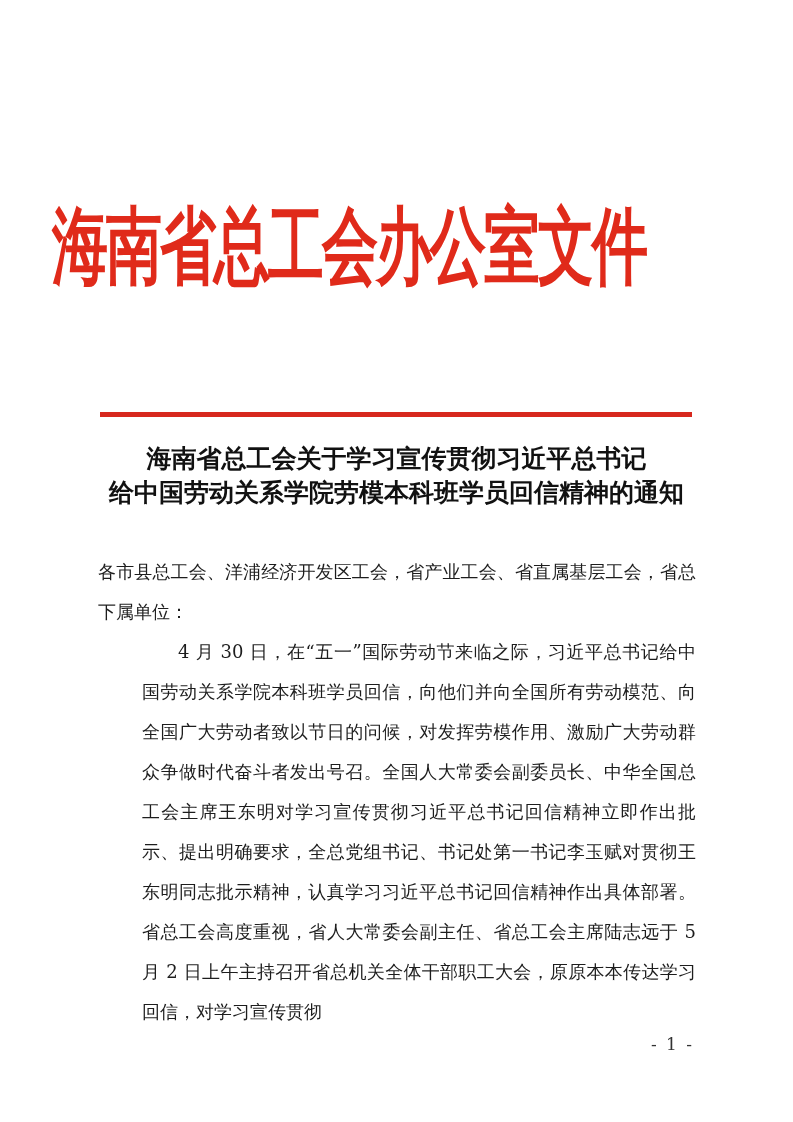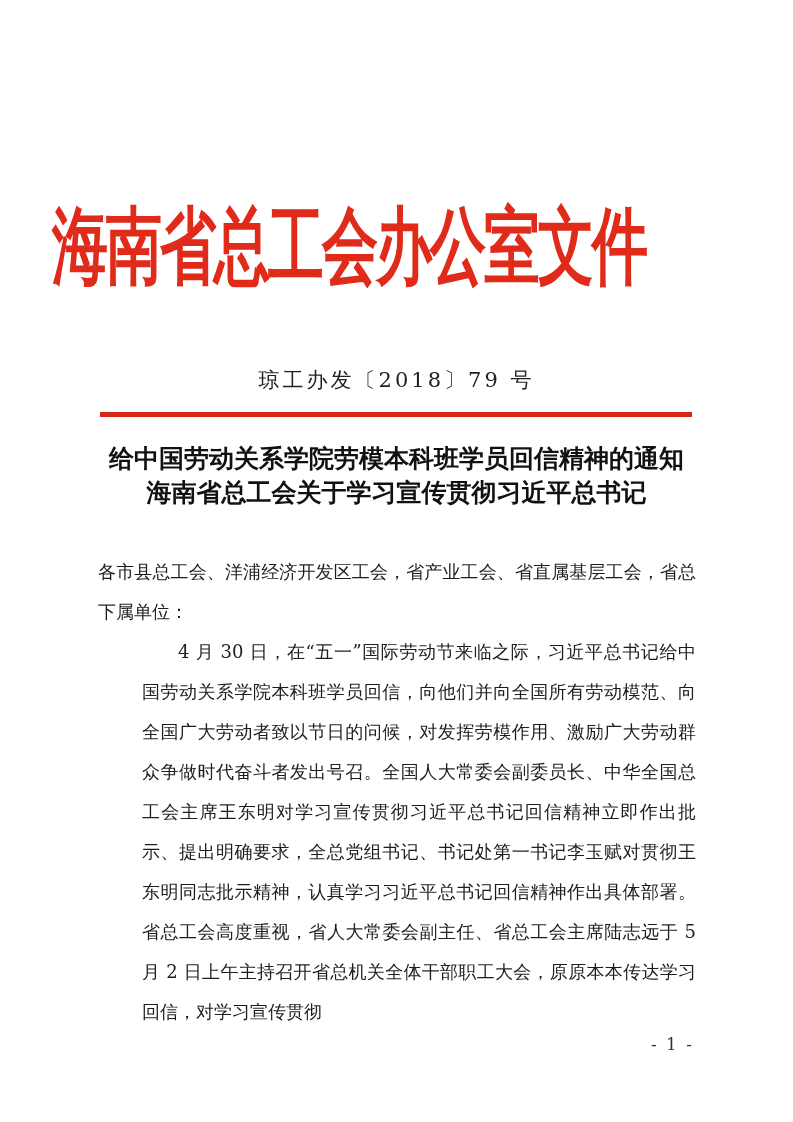--- a/index.html
+++ b/index.html
@@ -95,27 +95,26 @@
 </style>
 </head>
 <body>
 
 <div class="page">
 
   <div class="header-title">
     <span>海南省总工会办公室文件</span>
   </div>
 
-  <div class="doc-number">琼工办发〔2018〕79 号</div>
 
   <div class="red-divider"></div>
 
   <div class="doc-title">
+    <div>海南省总工会关于学习宣传贯彻习近平总书记</div>
     <div>给中国劳动关系学院劳模本科班学员回信精神的通知</div>
-    <div>海南省总工会关于学习宣传贯彻习近平总书记</div>
   </div>
 
   <div class="doc-body">
     <p>各市县总工会、洋浦经济开发区工会，省产业工会、省直属基层工会，省总下属单位：</p>
     <p class="indent">4 月 30 日，在“五一”国际劳动节来临之际，习近平总书记给中国劳动关系学院本科班学员回信，向他们并向全国所有劳动模范、向全国广大劳动者致以节日的问候，对发挥劳模作用、激励广大劳动群众争做时代奋斗者发出号召。全国人大常委会副委员长、中华全国总工会主席王东明对学习宣传贯彻习近平总书记回信精神立即作出批示、提出明确要求，全总党组书记、书记处第一书记李玉赋对贯彻王东明同志批示精神，认真学习习近平总书记回信精神作出具体部署。省总工会高度重视，省人大常委会副主任、省总工会主席陆志远于 5 月 2 日上午主持召开省总机关全体干部职工大会，原原本本传达学习回信，对学习宣传贯彻</p>
   </div>
 
   <div class="page-number">- 1 -</div>
 
 </div>

